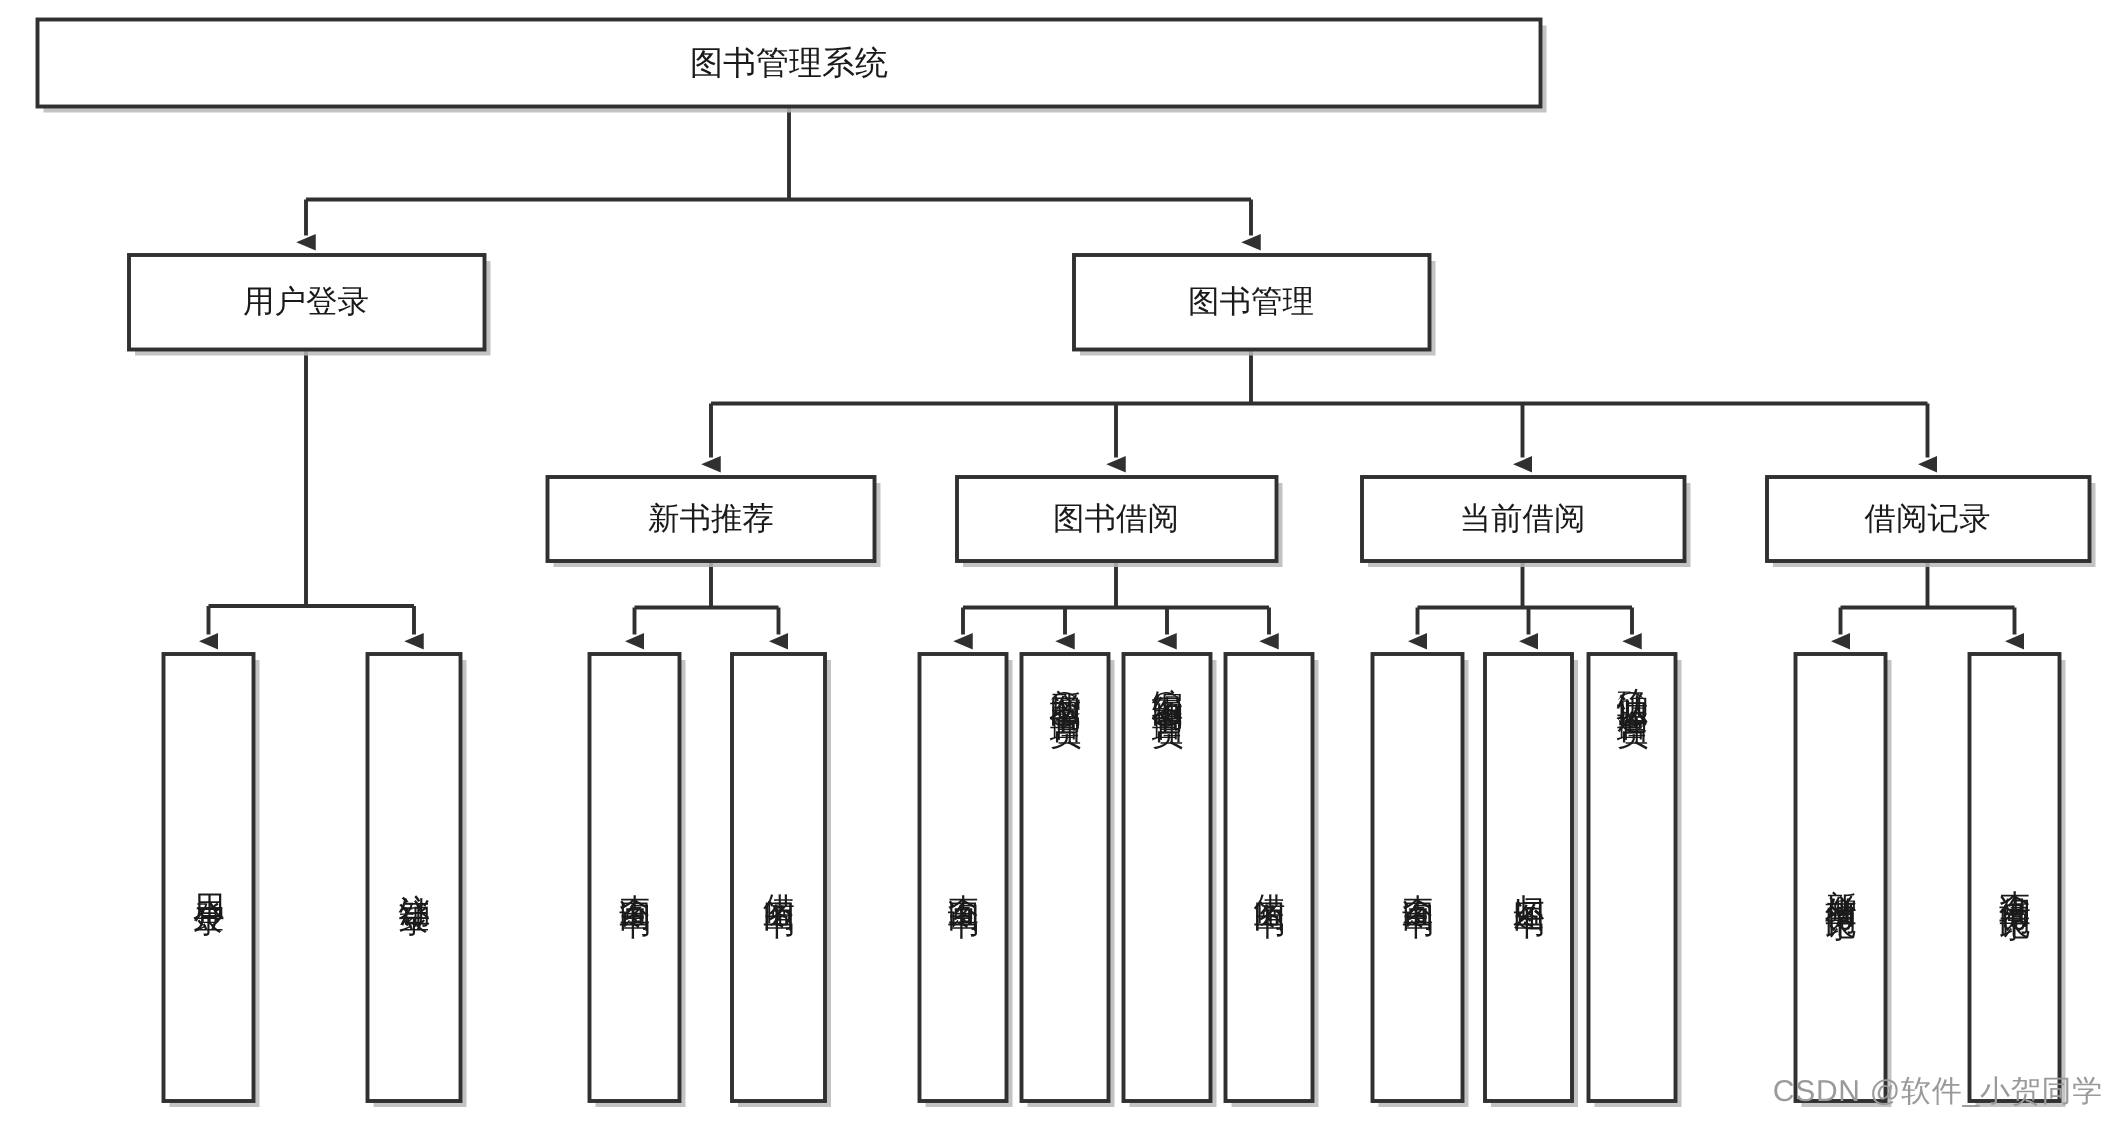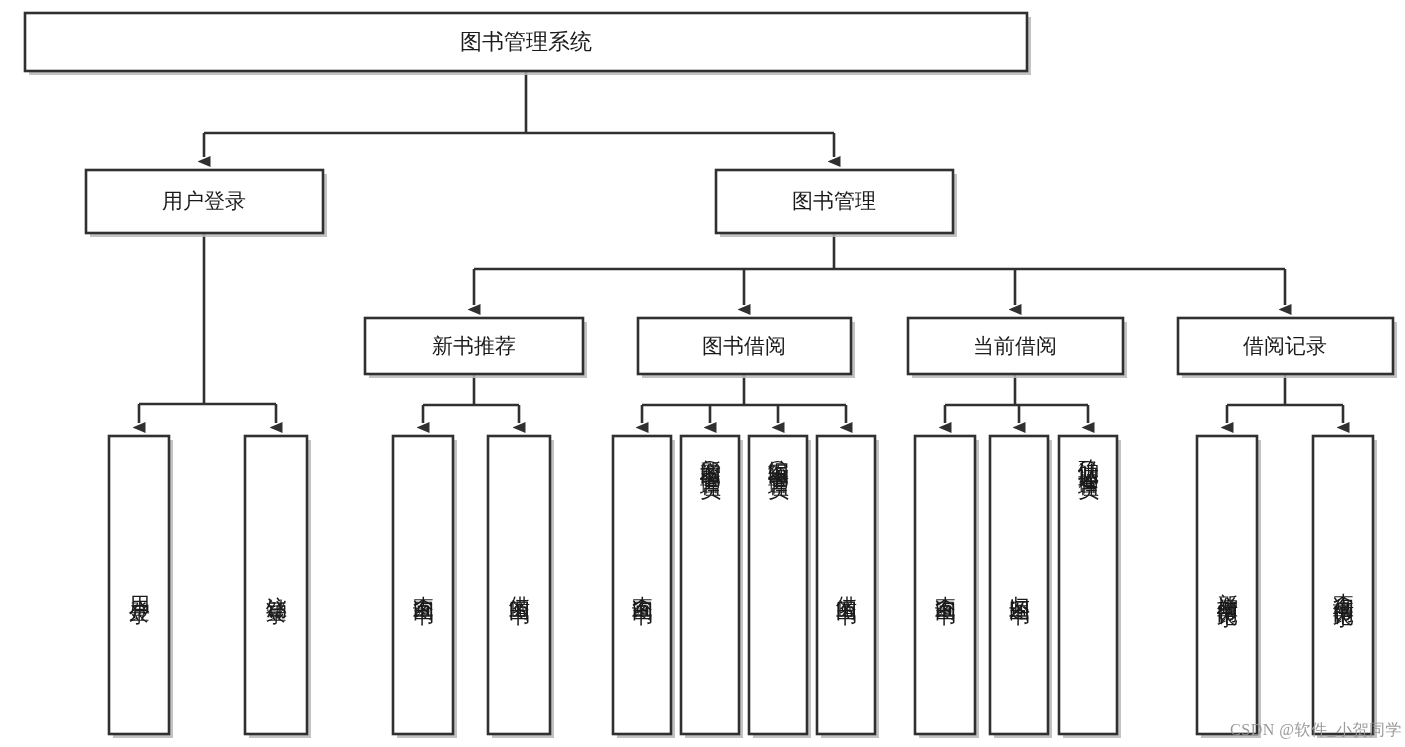--- a/index.html
+++ b/index.html
@@ -76,22 +76,22 @@
     line-height: 1.18;
     letter-spacing: 3px;
     color: #1a1a1a;
     white-space: nowrap;
     text-align: center;
   }
   #watermark {
     position: absolute;
     right: 8px;
     bottom: 6px;
-    font-family: Liberation Serif, serif;
-    font-size: 16px;
+    font-family: Liberation Sans, sans-serif;
+    font-size: 20px;
     color: #9a9a9a;
     letter-spacing: 0.5px;
     white-space: nowrap;
     pointer-events: none;
   }
 </style>
 </head>
 <body>
 
 <div id="diagram-root">

